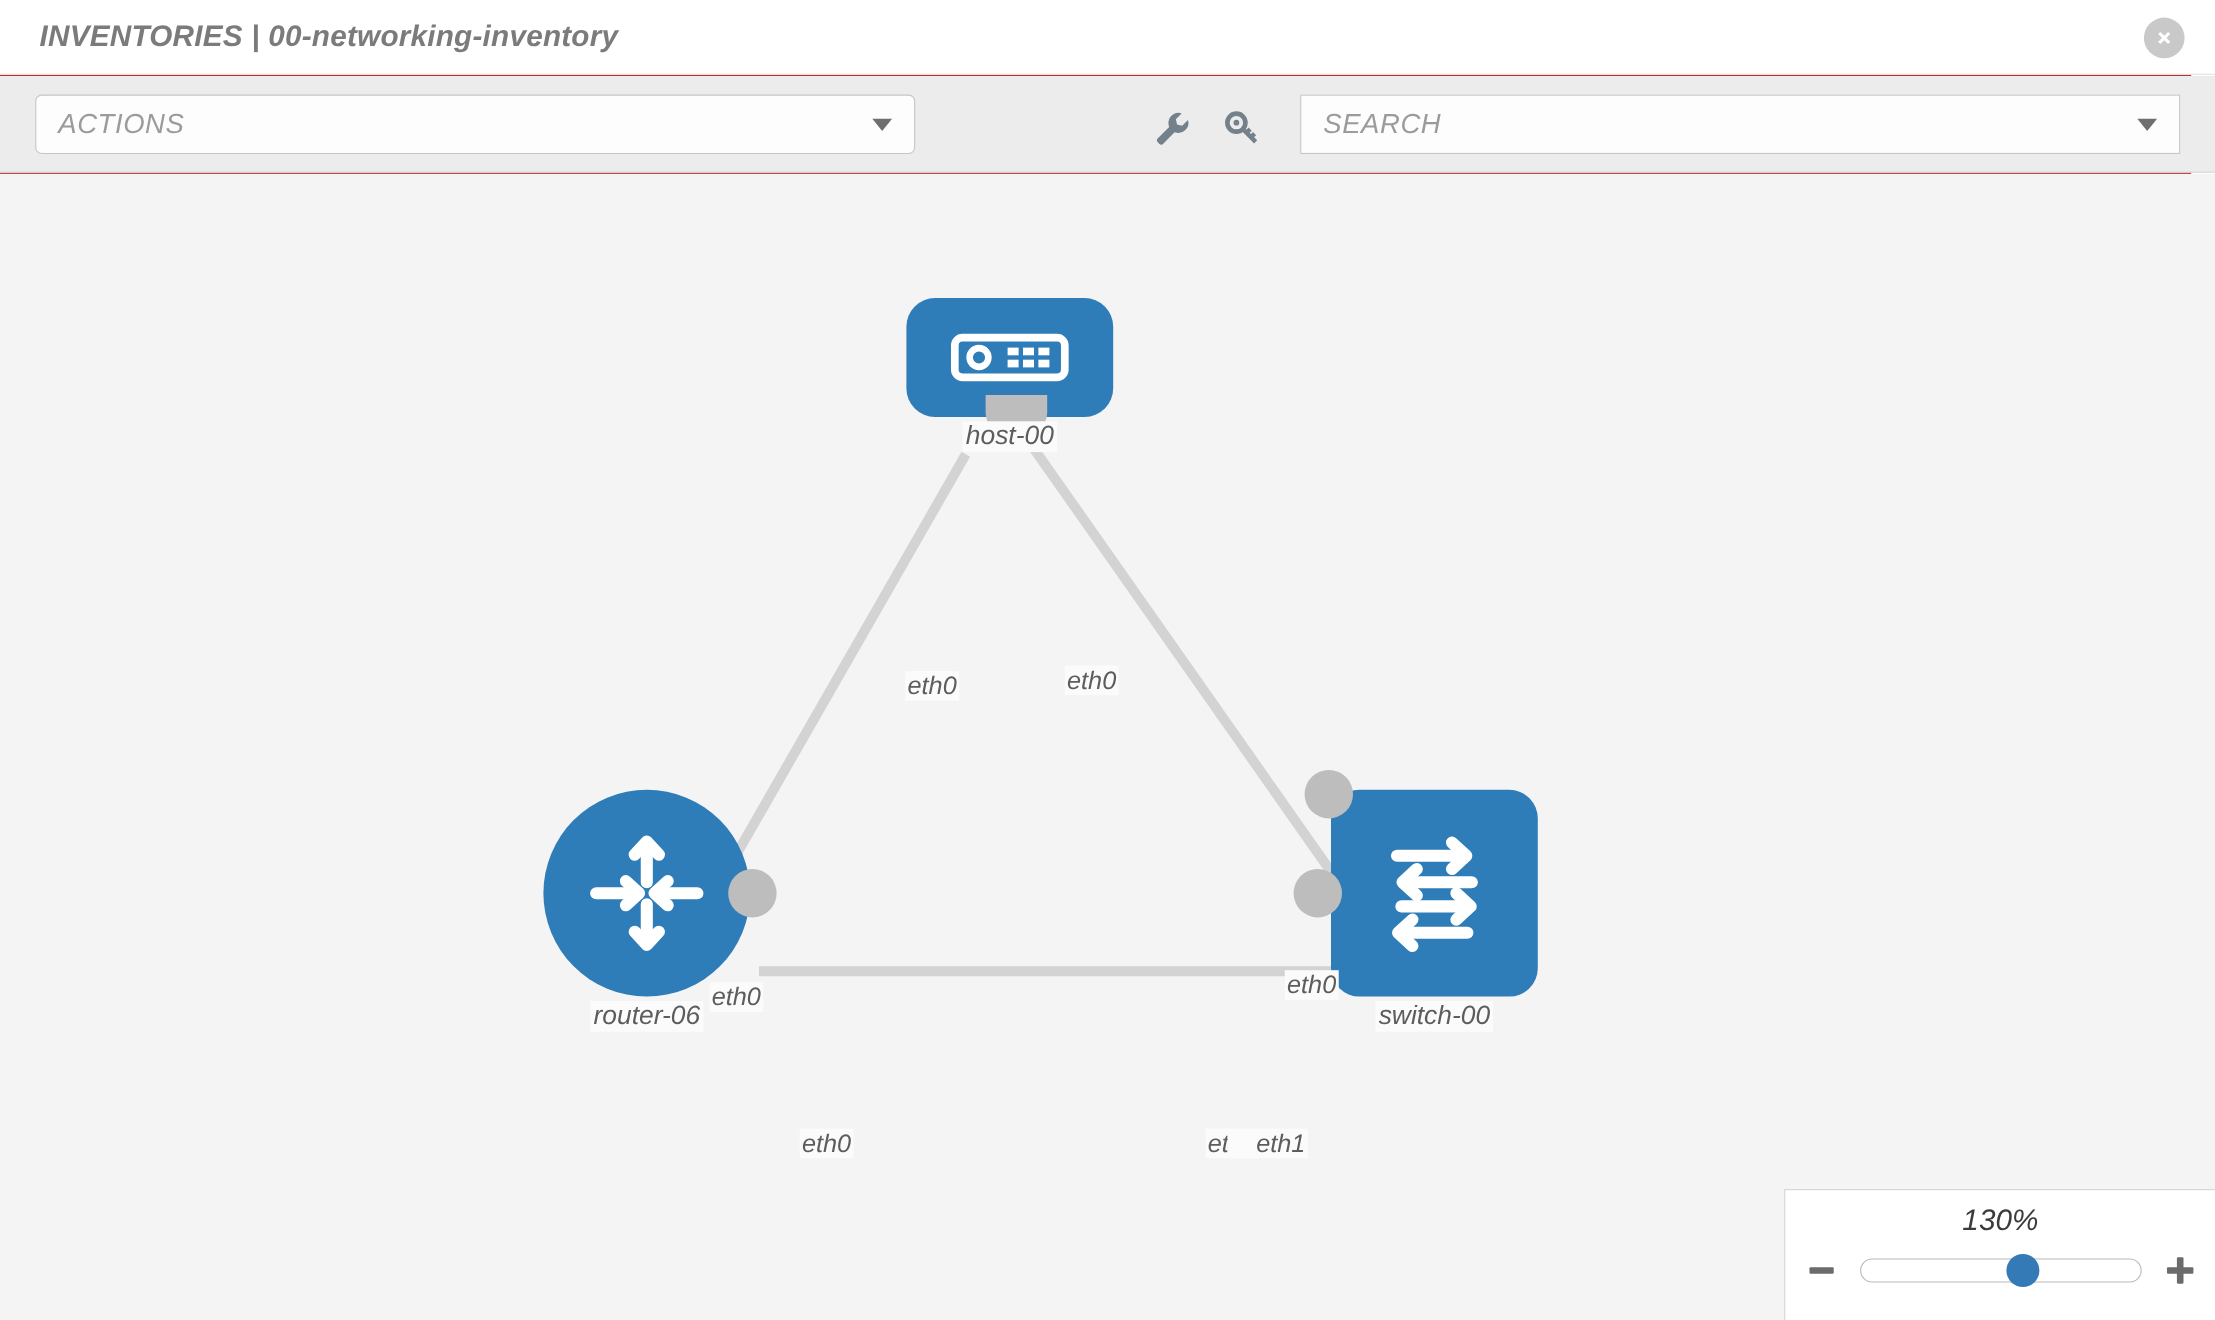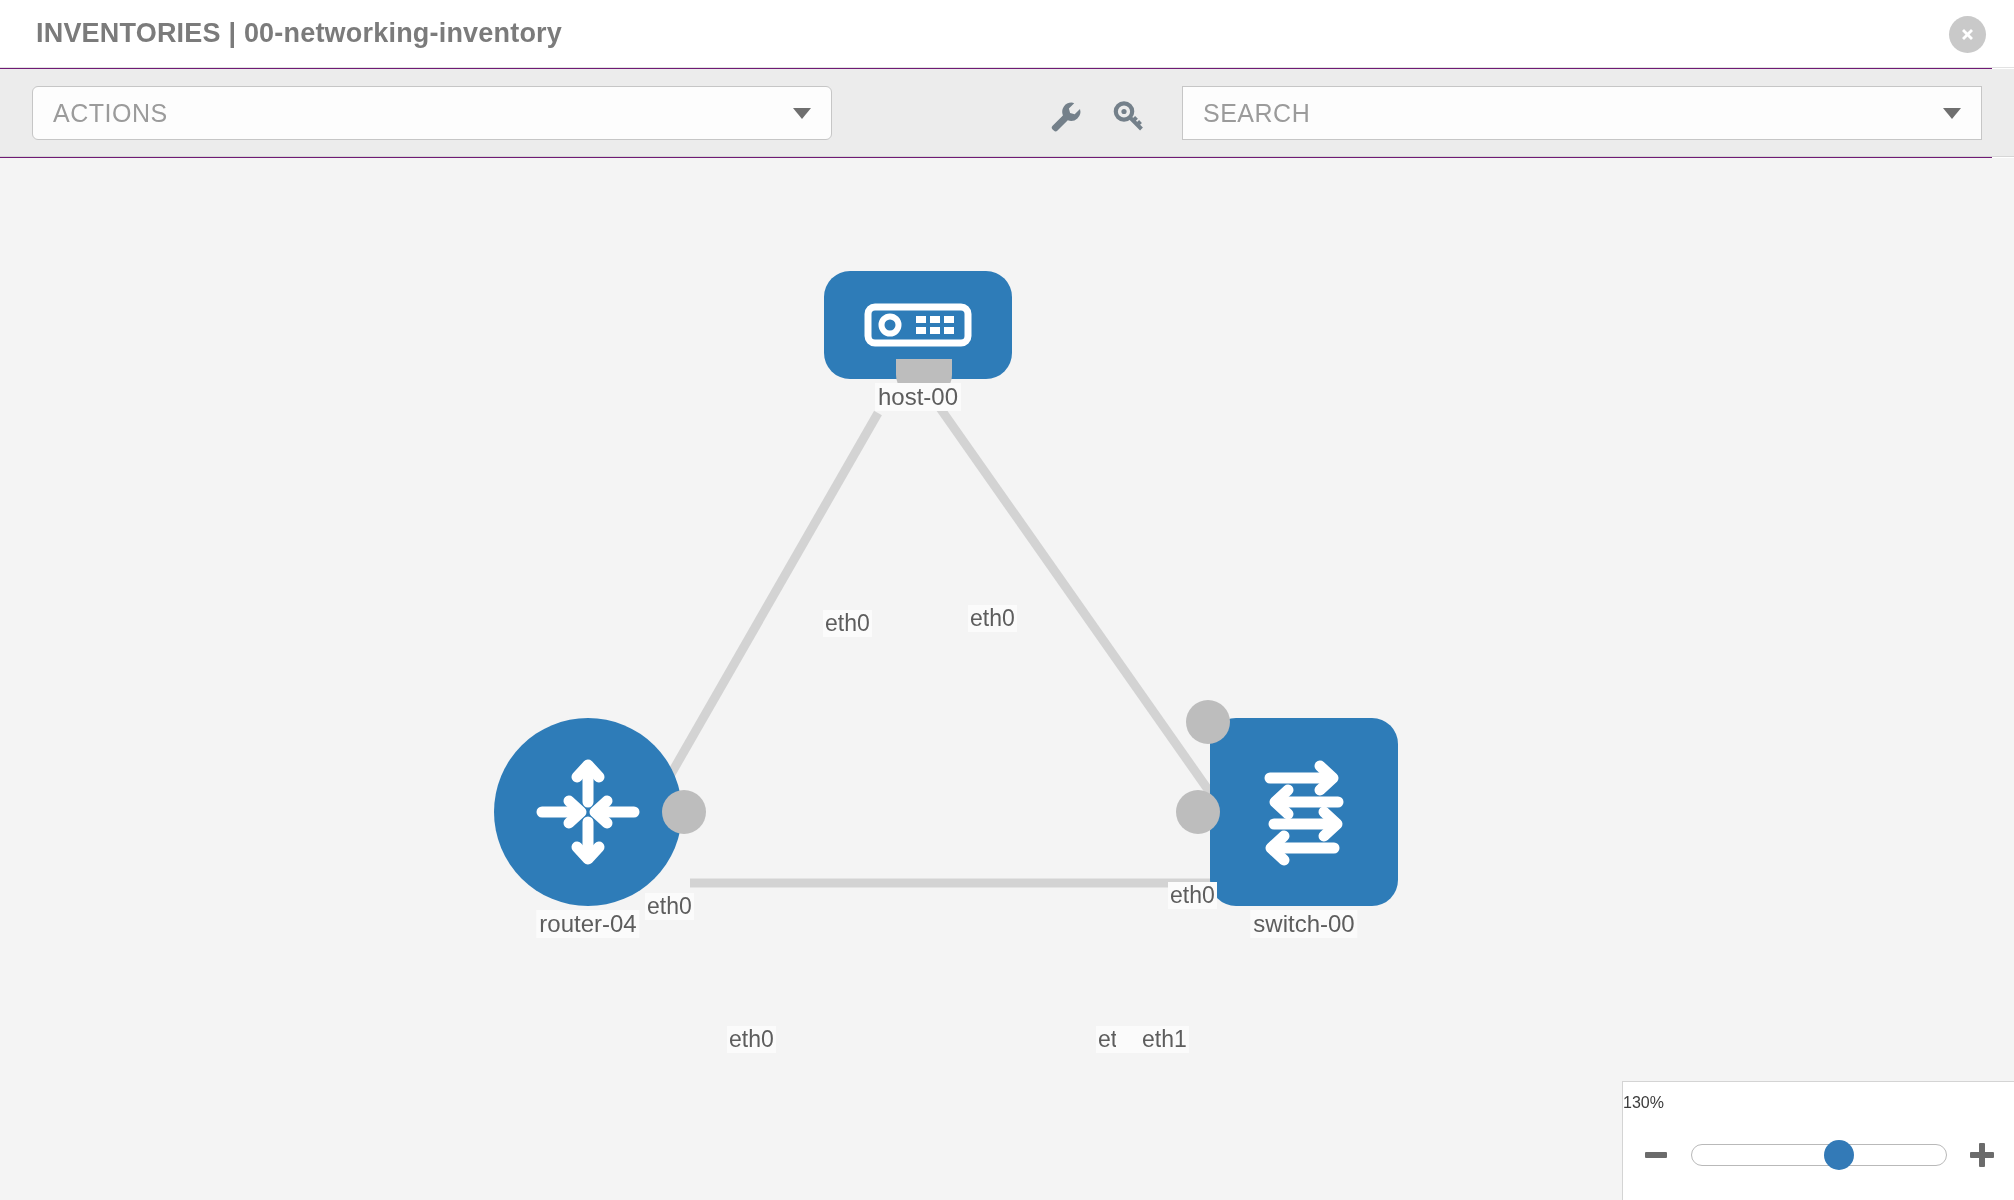--- a/index.html
+++ b/index.html
@@ -9,21 +9,22 @@
     height: 1200px;
     overflow: hidden;
     background: #ffffff;
     font-family: "Liberation Sans", sans-serif;
   }
 
   #app {
     position: relative;
     width: 1992px;
     height: 1200px;
-    background: #701a75;
+    background: #b91c1c;
+    font-style: italic;
   }
 
   
   .header {
     position: absolute;
     top: 0; left: 0;
     width: 2014px;
     height: 68px;
     background: #ffffff;
     border-bottom: 1px solid #e2e2e2;
@@ -204,21 +205,22 @@
     height: 119px;
     background: #ffffff;
     border: 1px solid #d4d4d4;
     border-right: none;
     border-bottom: none;
   }
   .zoom-value {
     position: absolute;
     top: 12px;
     left: 0; right: 0;
-    font-size: 16px;
+    text-align: center;
+    font-size: 27px;
     color: #3b3b3b;
   }
   .zoom-row {
     position: absolute;
     top: 50px; left: 0;
     width: 392px;
     height: 46px;
     display: flex;
     align-items: center;
     justify-content: center;
@@ -335,21 +337,21 @@
             <path d="M47 93 L58 105 L69 93"></path>
 
             <path d="M12 58 L50 58"></path>
             <path d="M39 47 L51 58 L39 69"></path>
 
             <path d="M104 58 L66 58"></path>
             <path d="M77 47 L65 58 L77 69"></path>
           </g>
         </svg>
       </div>
-      <div class="node-label" style="top:192px;">router-04</div>
+      <div class="node-label" style="top:192px;">router-06</div>
     </div>
 
     <div class="node node-switch" style="left:1210px; top:560px;">
       <div class="nub" style="left:-24px; top:-18px;"></div>
       <div class="nub" style="left:-34px; top:72px;"></div>
       <div class="node-shape">
         <svg width="120" height="120" viewBox="0 0 120 120">
           <g fill="none" stroke="#ffffff" stroke-width="11" stroke-linecap="round" stroke-linejoin="round">
 
             <path d="M26 26 L88 26"></path>

